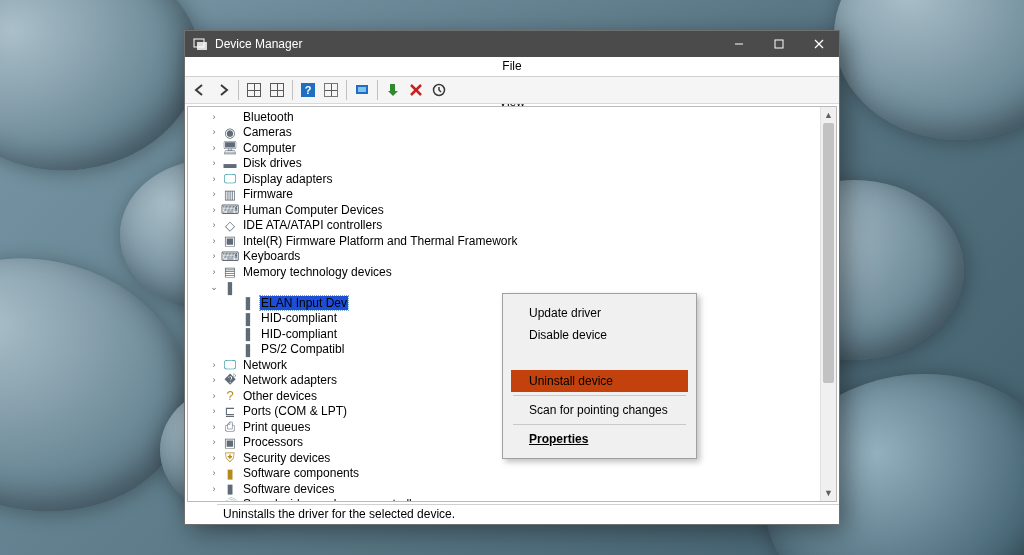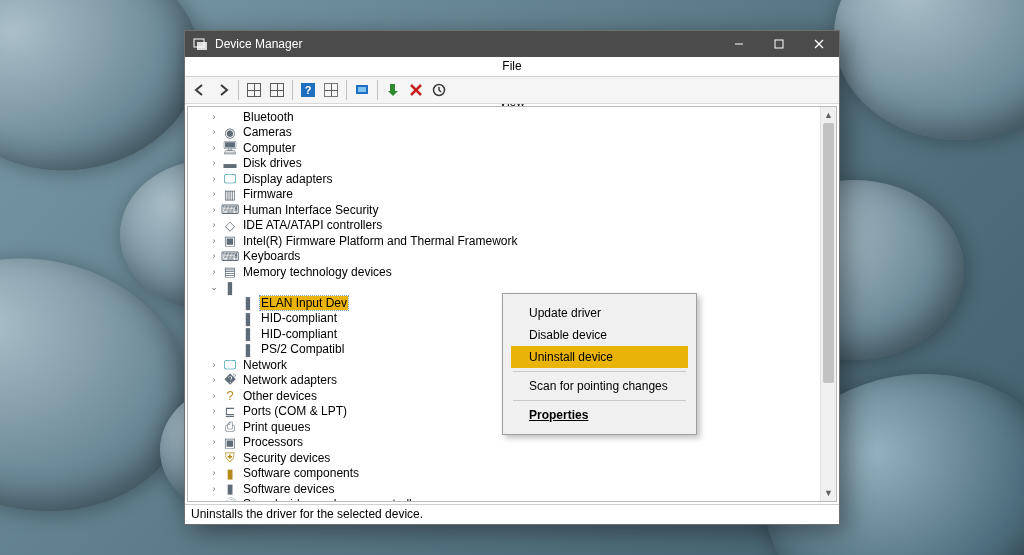--- a/index.html
+++ b/index.html
@@ -43,34 +43,34 @@
 .scrollbar { width:16px; background:#f0f0f0; border-left:1px solid #e0e0e0; position:relative; }
 .scroll-arrow { height:16px; display:flex; align-items:center; justify-content:center; color:#606060; font-size:9px; }
 .scroll-thumb { position:absolute; top:16px; left:2px; right:2px; height:260px; background:#c2c2c2; border-radius:2px; }
 
 .tree { font-size: 12px; color: #000; }
 .node { display: flex; align-items: center; height: 15.5px; padding-left: 6px; white-space: nowrap; }
 .expander { width: 12px; height: 12px; display:flex; align-items:center; justify-content:center; color:#6a6a6a; font-size:9px; margin-right:2px; }
 .node-icon { width: 16px; height: 16px; margin-right: 4px; display:inline-flex; align-items:center; justify-content:center; font-size:13px; }
 .indent1 { padding-left: 20px; }
 .indent2 { padding-left: 38px; }
-.selected .node-label { background:#eab308; outline:1px dotted #7aa7c7; padding:0 1px; }
+.selected .node-label { background:#1d4ed8; outline:1px dotted #7aa7c7; padding:0 1px; }
 .node-label { padding:0 1px; }
 
 .context-menu {
   position: absolute; top: 262px; left: 317px; width: 195px;
   background: #f0f0f0; border: 1px solid #a0a0a0; box-shadow: 3px 3px 6px rgba(0,0,0,0.25);
   font-size: 12px; z-index: 50; padding:8px;
 }
 .ctx-item { height: 22px; display:flex; align-items:center; padding: 0 10px 0 18px; }
-.ctx-item.hover { background:#eab308; }
+.ctx-item.hover { background:#c2410c;margin-top:24px; }
 .ctx-sep { height:1px; background:#c8c8c8; margin: 3px 2px; }
 .ctx-item.bold { font-weight: bold; text-decoration: underline; }
 
-.status-bar { height: 20px; border-top: 1px solid #d0d0d0; font-size: 12px; padding: 2px 6px; background:#fff; }
+.status-bar { height: 20px; border-top: 1px solid #d0d0d0; font-size: 12px; padding: 2px 6px; background:#fff;margin-left:32px; }
 
 
 .ic-blue { color:#1668c1; }
 .ic-gray { color:#5f6b76; }
 .ic-teal { color:#1a8e9c; }
 .ic-red { color:#c62020; font-weight:bold; }
 .ic-yellow { color:#b48a1b; }
 
 </style>
 </head>
@@ -203,21 +203,21 @@
             <span class="node-label">Display adapters</span>
           </div>
           <div class="node indent1">
             <span class="expander">›</span>
             <span class="node-icon ic-gray">▥</span>
             <span class="node-label">Firmware</span>
           </div>
           <div class="node indent1">
             <span class="expander">›</span>
             <span class="node-icon ic-gray">⌨</span>
-            <span class="node-label">Human Interface Security</span>
+            <span class="node-label">Human Computer Devices</span>
           </div>
           <div class="node indent1">
             <span class="expander">›</span>
             <span class="node-icon ic-gray">◇</span>
             <span class="node-label">IDE ATA/ATAPI controllers</span>
           </div>
           <div class="node indent1">
             <span class="expander">›</span>
             <span class="node-icon ic-gray">▣</span>
             <span class="node-label">Intel(R) Firmware Platform and Thermal Framework</span>

